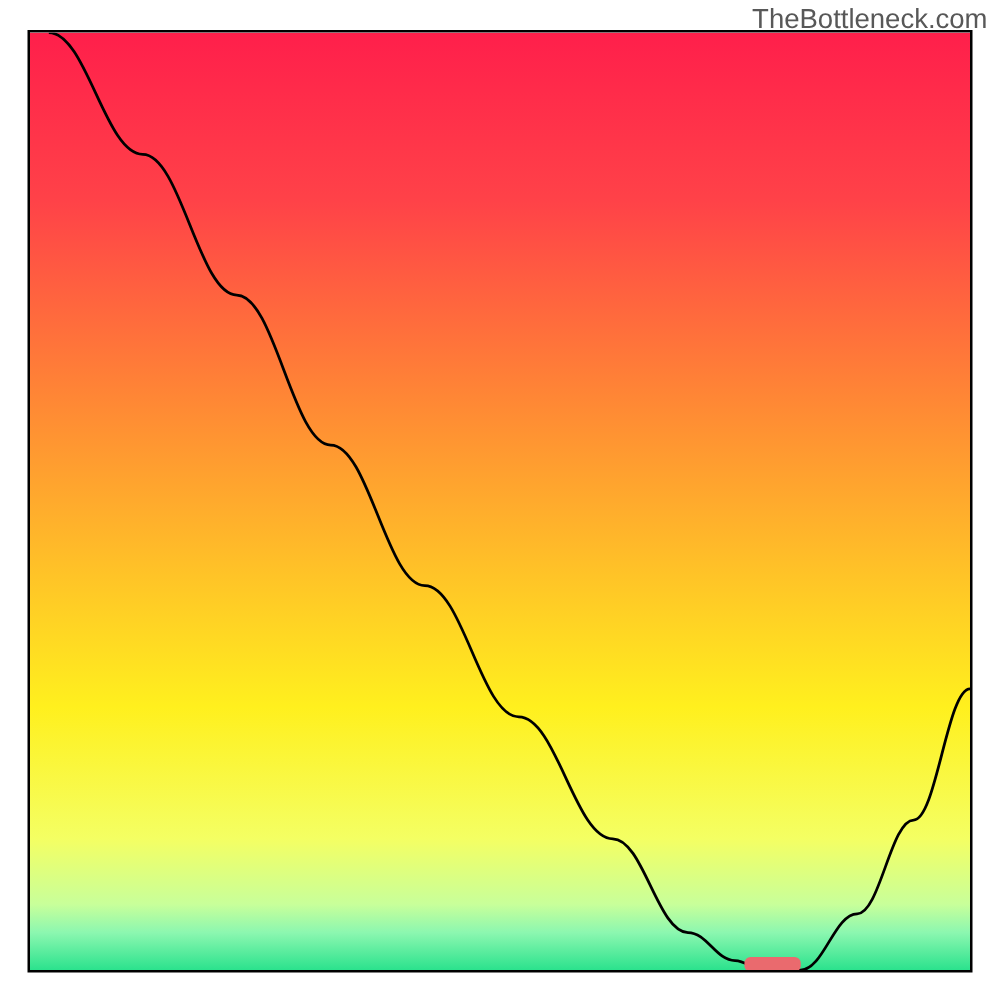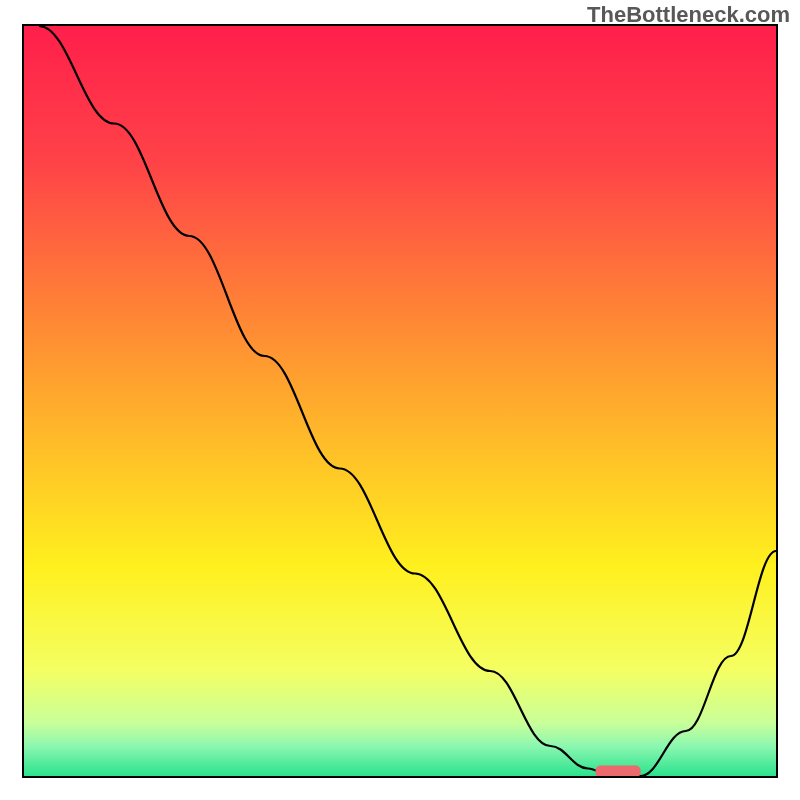--- a/index.html
+++ b/index.html
@@ -15,21 +15,21 @@
     position: relative;
     width: 800px;
     height: 800px;
     box-sizing: border-box;
   }
   .watermark {
     position: absolute;
     top: 2px;
     right: 10px;
     font-size: 22px;
-    font-weight: 700;
+    font-weight: 400;
     color: #585858;
   }
   .plot-border {
     position: absolute;
     left: 22px;
     top: 24px;
     width: 756px;
     height: 754px;
     border: 2px solid #000;
     box-sizing: border-box;

